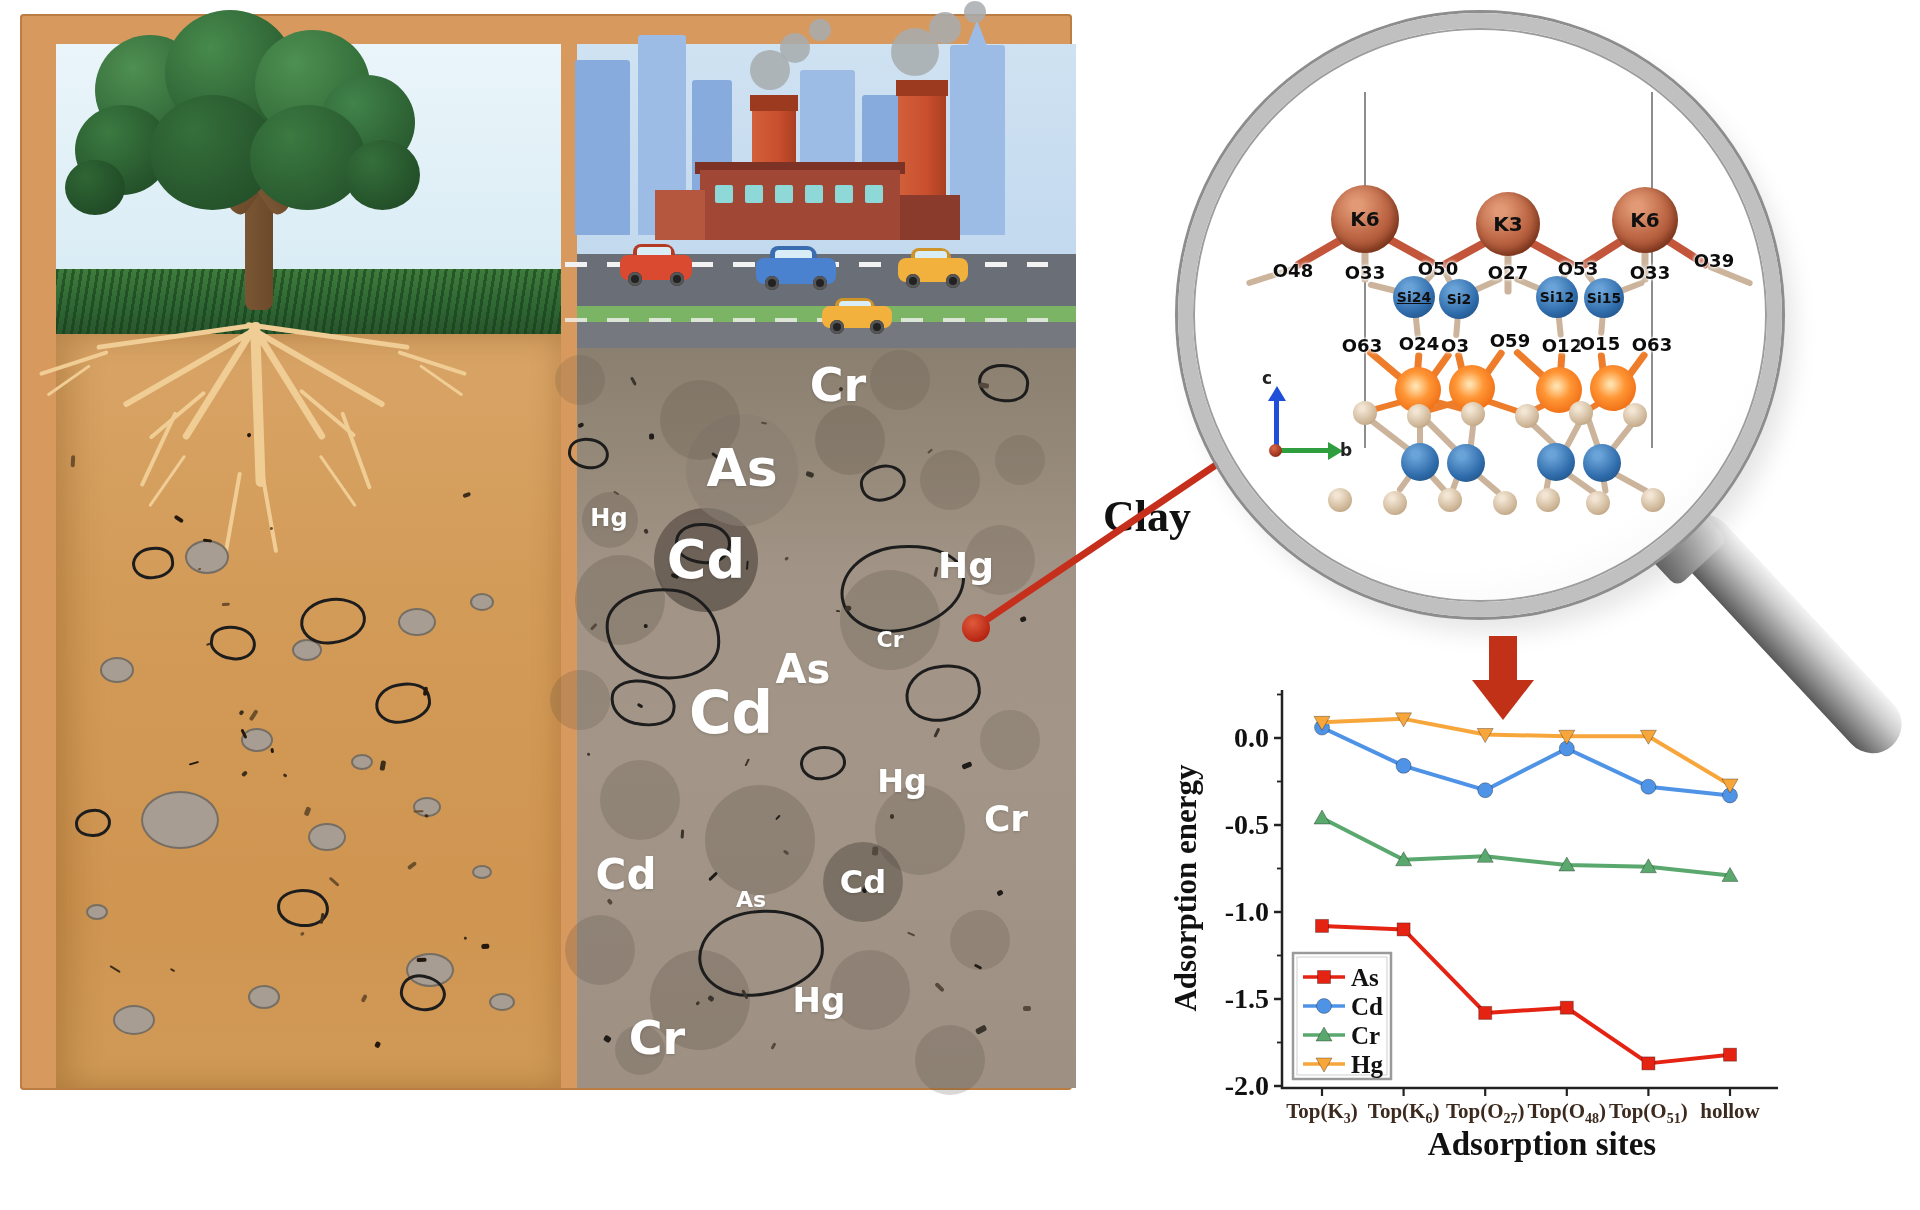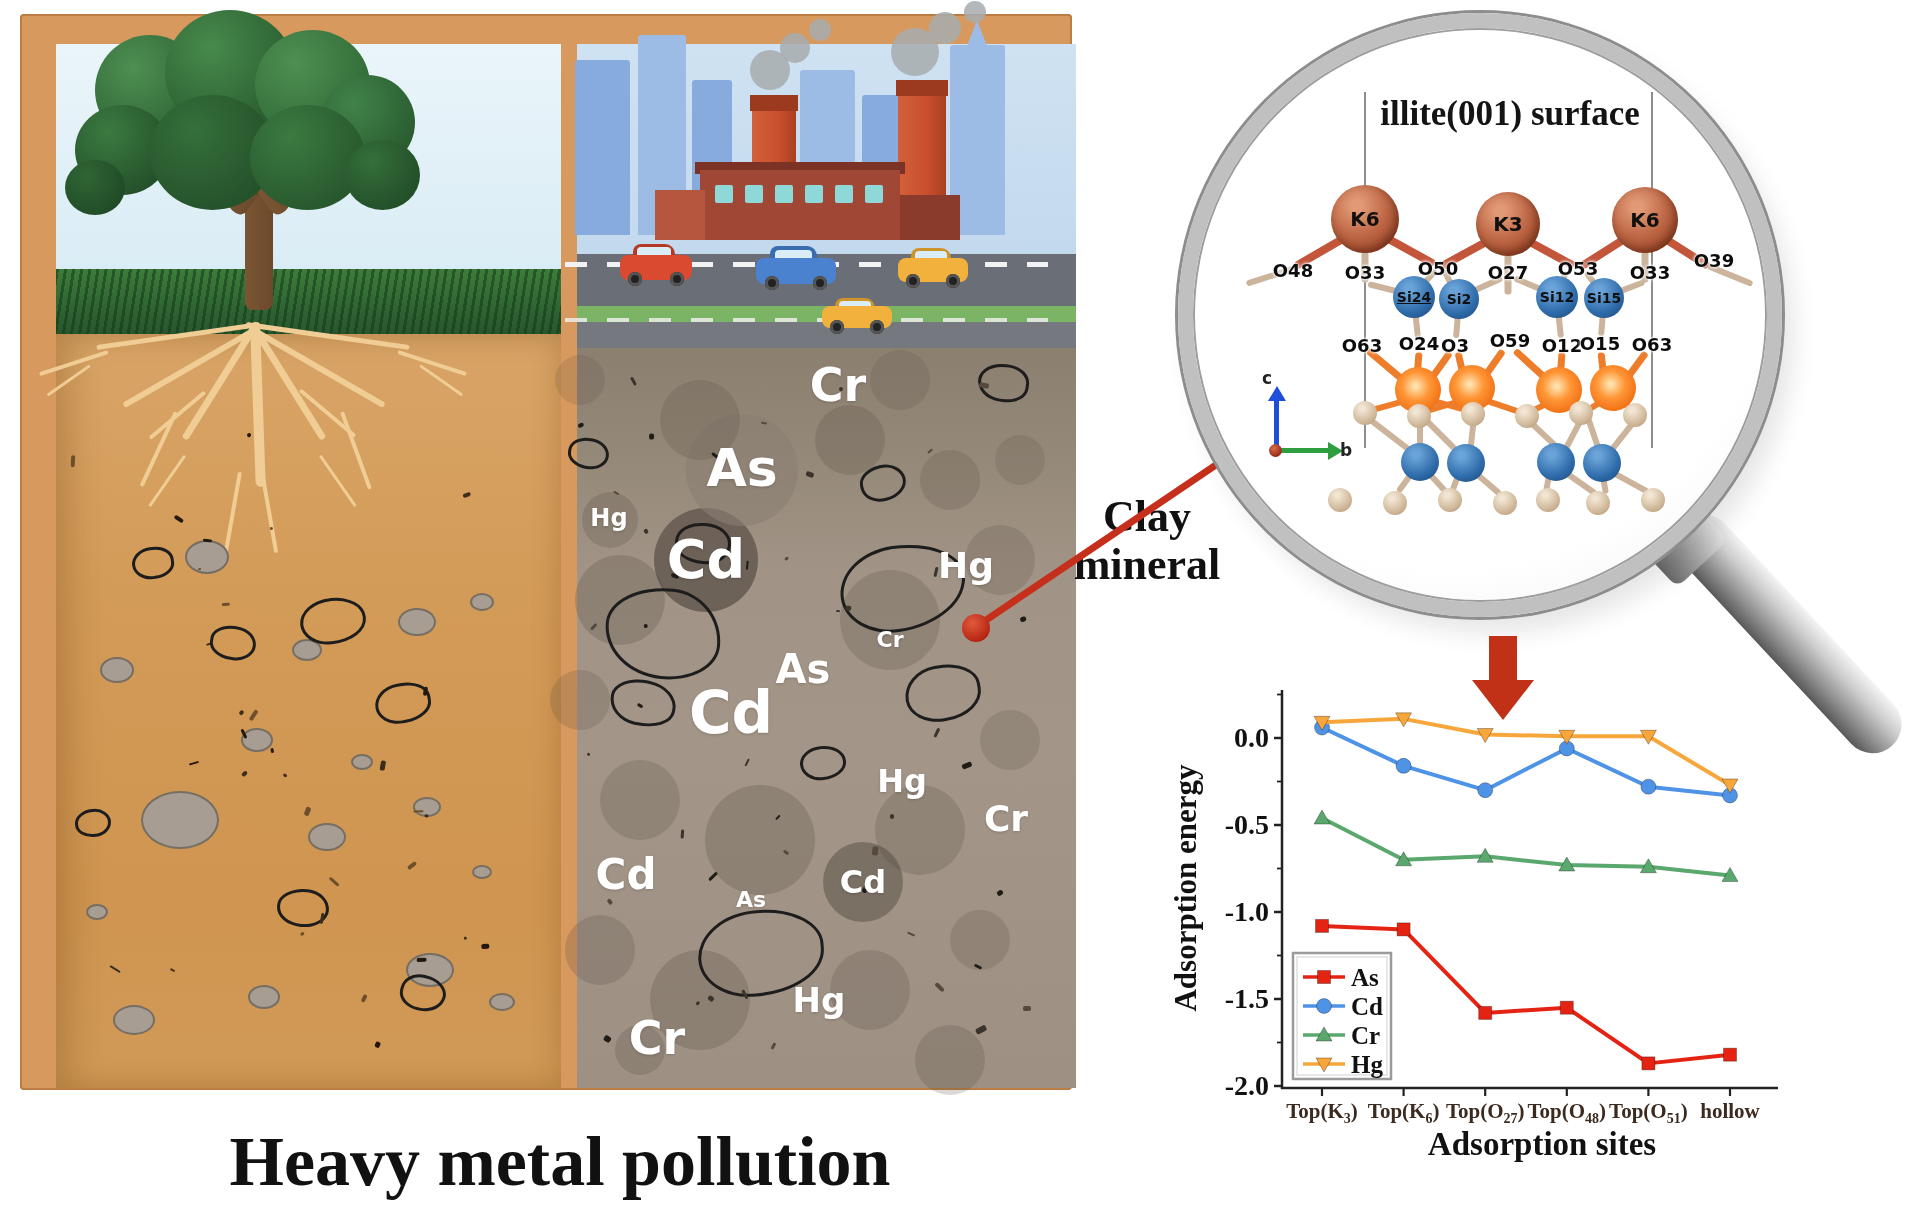--- a/index.html
+++ b/index.html
@@ -373,33 +373,30 @@
       <div class="soil-label" style="left: 731px; top: 713px; font-size: 58px;">Cd</div>
       <div class="soil-label" style="left: 902px; top: 781px; font-size: 32px;">Hg</div>
       <div class="soil-label" style="left: 1006px; top: 819px; font-size: 36px;">Cr</div>
       <div class="soil-label" style="left: 626px; top: 875px; font-size: 42px;">Cd</div>
       <div class="soil-label" style="left: 751px; top: 900px; font-size: 22px;">As</div>
       <div class="soil-label" style="left: 863px; top: 882px; font-size: 32px;">Cd</div>
       <div class="soil-label" style="left: 819px; top: 1000px; font-size: 34px;">Hg</div>
       <div class="soil-label" style="left: 657px; top: 1038px; font-size: 46px;">Cr</div>
     </div>
 
-  <div class="figure-title serif">Heavy metal pollution</div>
   <div class="clay-label serif">
     <div>Clay</div>
-    <div>mineral</div>
   </div>
 
   <div class="pointer-line"></div>
   <div class="pointer-dot"></div>
 
   <div class="handle"></div>
   <div class="collar"></div>
   <div class="lens"></div>
-  <div class="lens-title serif">illite(001) surface</div>
   <div id="molecule" class="abs" style="left:0;top:0;width:1920px;height:1210px;">
       <div class="cellline" style="left: 1364px; top: 92px; width: 2px; height: 356px;"></div>
       <div class="cellline" style="left: 1651px; top: 92px; width: 2px; height: 356px;"></div>
       <div class="bond bond-r" style="left: 1365px; top: 222px; width: 79.7559px; height: 8px; transform: rotate(149.899deg);"></div>
       <div class="bond bond-r" style="left: 1365px; top: 222px; width: 78.7718px; height: 8px; transform: rotate(28.8427deg);"></div>
       <div class="bond bond-r" style="left: 1508px; top: 226px; width: 75.1798px; height: 8px; transform: rotate(151.39deg);"></div>
       <div class="bond bond-r" style="left: 1508px; top: 226px; width: 75.1798px; height: 8px; transform: rotate(28.6105deg);"></div>
       <div class="bond bond-r" style="left: 1645px; top: 222px; width: 74.6257px; height: 8px; transform: rotate(147.588deg);"></div>
       <div class="bond bond-r" style="left: 1645px; top: 222px; width: 74.6257px; height: 8px; transform: rotate(32.4123deg);"></div>
       <div class="bond bond-t" style="left: 1365px; top: 222.5px; width: 56px; height: 7px; transform: rotate(90deg);"></div>

